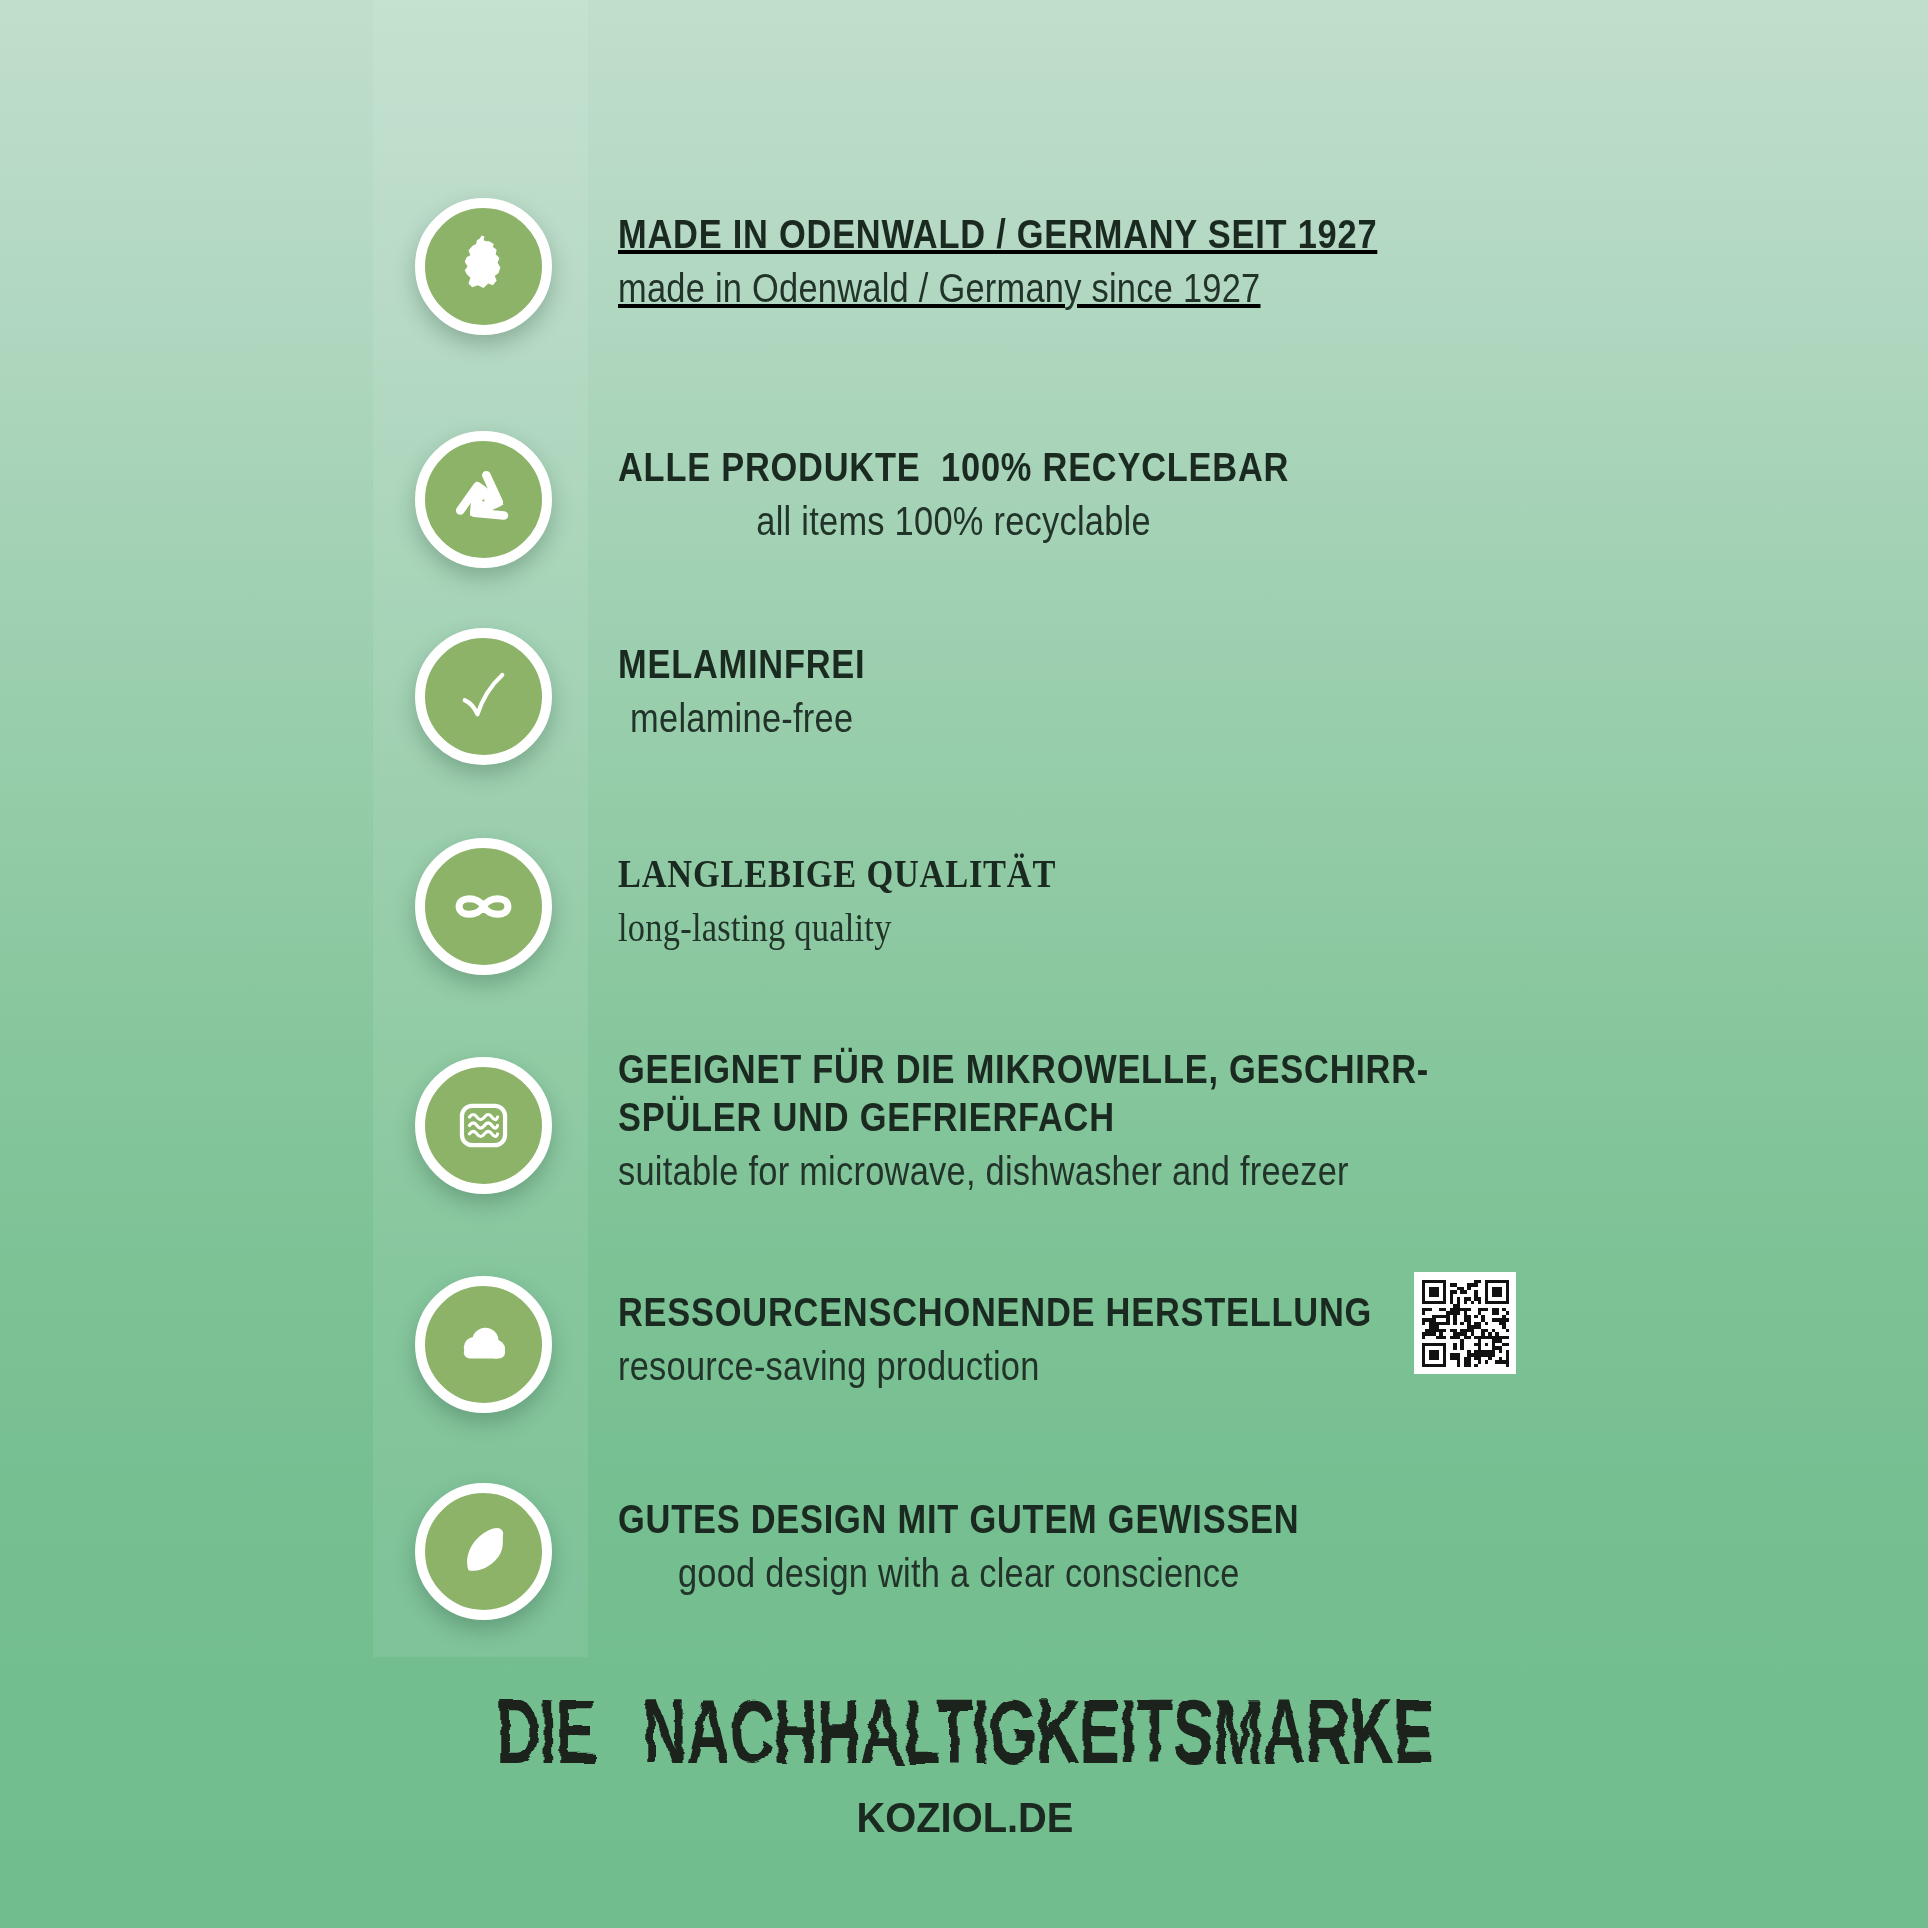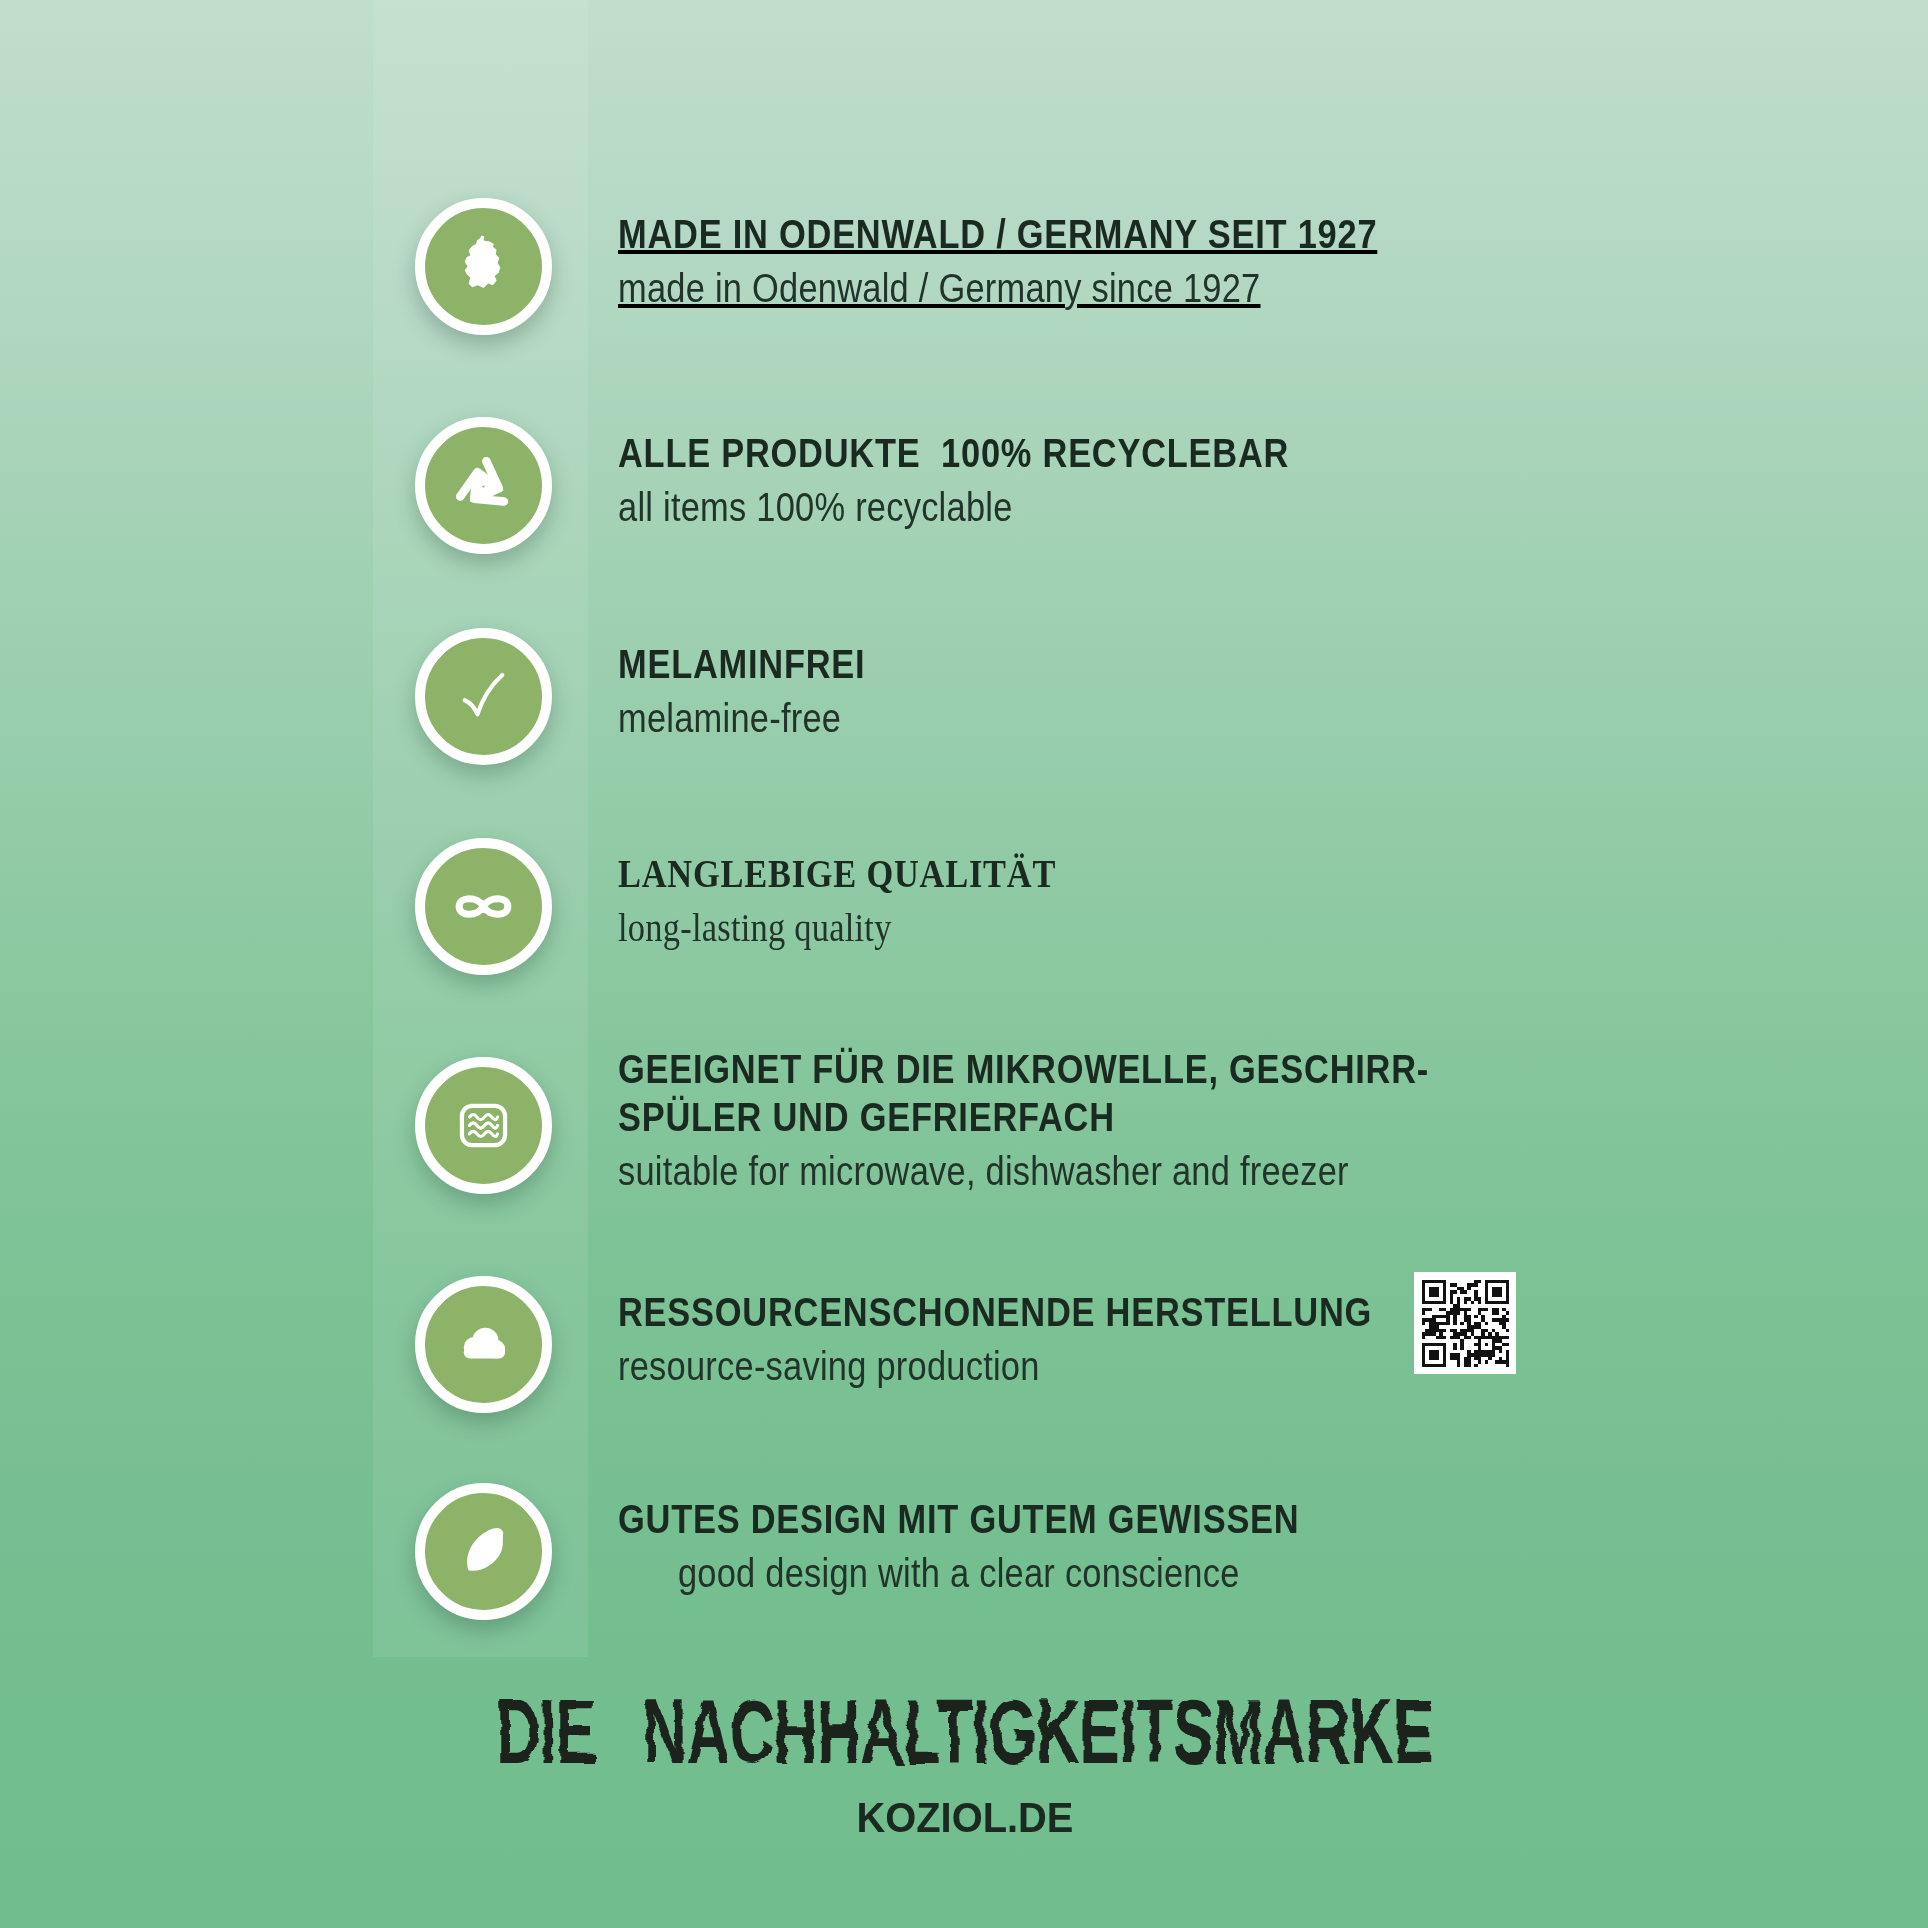--- a/index.html
+++ b/index.html
@@ -53,40 +53,40 @@
       <svg viewBox="0 0 80 80" width="75" height="75">
         <path fill="#ffffff" d="M36 10 L38 7 L41 8 L40 12 L43 13 L46 13 L51 16 L50 19 L54 22 L53 27 L57 31 L55 36 L58 41 L56 47 L52 50 L54 55 L50 60 L45 58 L40 63 L34 60 L28 62 L24 58 L26 52 L22 48 L20 44 L23 40 L20 35 L22 30 L26 28 L24 23 L28 18 L32 16 L33 12 Z"></path>
       </svg>
     </div>
     <div class="feature-texts">
       <div class="f-title">MADE IN ODENWALD / GERMANY SEIT 1927</div>
       <div class="f-sub">made in Odenwald / Germany since 1927</div>
     </div>
   </div>
 
-  <div class="feature-row" style="top:417px;">
+  <div class="feature-row" style="top:431px;text-align:center;">
     <div class="icon-circle">
       <svg viewBox="0 0 80 80" width="75" height="75">
         <g transform="translate(40,41) scale(1.08)">
           <g id="rarm">
             <path d="M -23 10 L -6 -14 L 8 -4" fill="none" stroke="#ffffff" stroke-width="8.5" stroke-linecap="round" stroke-linejoin="round"></path>
             <polygon points="20,4 2,-12 0,8" fill="#ffffff"></polygon>
           </g>
           <use href="#rarm" transform="rotate(120)"></use>
           <use href="#rarm" transform="rotate(240)"></use>
         </g>
       </svg>
     </div>
     <div class="feature-texts">
       <div class="f-title">ALLE PRODUKTE  100% RECYCLEBAR</div>
       <div class="f-sub">all items 100% recyclable</div>
     </div>
   </div>
 
-  <div class="feature-row" style="top:628px;">
+  <div class="feature-row" style="top:628px;text-align:center;">
     <div class="icon-circle">
       <svg viewBox="0 0 80 80" width="75" height="75">
         <path d="M20 44 C27 47 31 53 33.5 59 C39 42 49 27 60 17" fill="none" stroke="#ffffff" stroke-width="4.5" stroke-linecap="round" stroke-linejoin="round"></path>
       </svg>
     </div>
     <div class="feature-texts">
       <div class="f-title">MELAMINFREI</div>
       <div class="f-sub">melamine-free</div>
     </div>
   </div>

